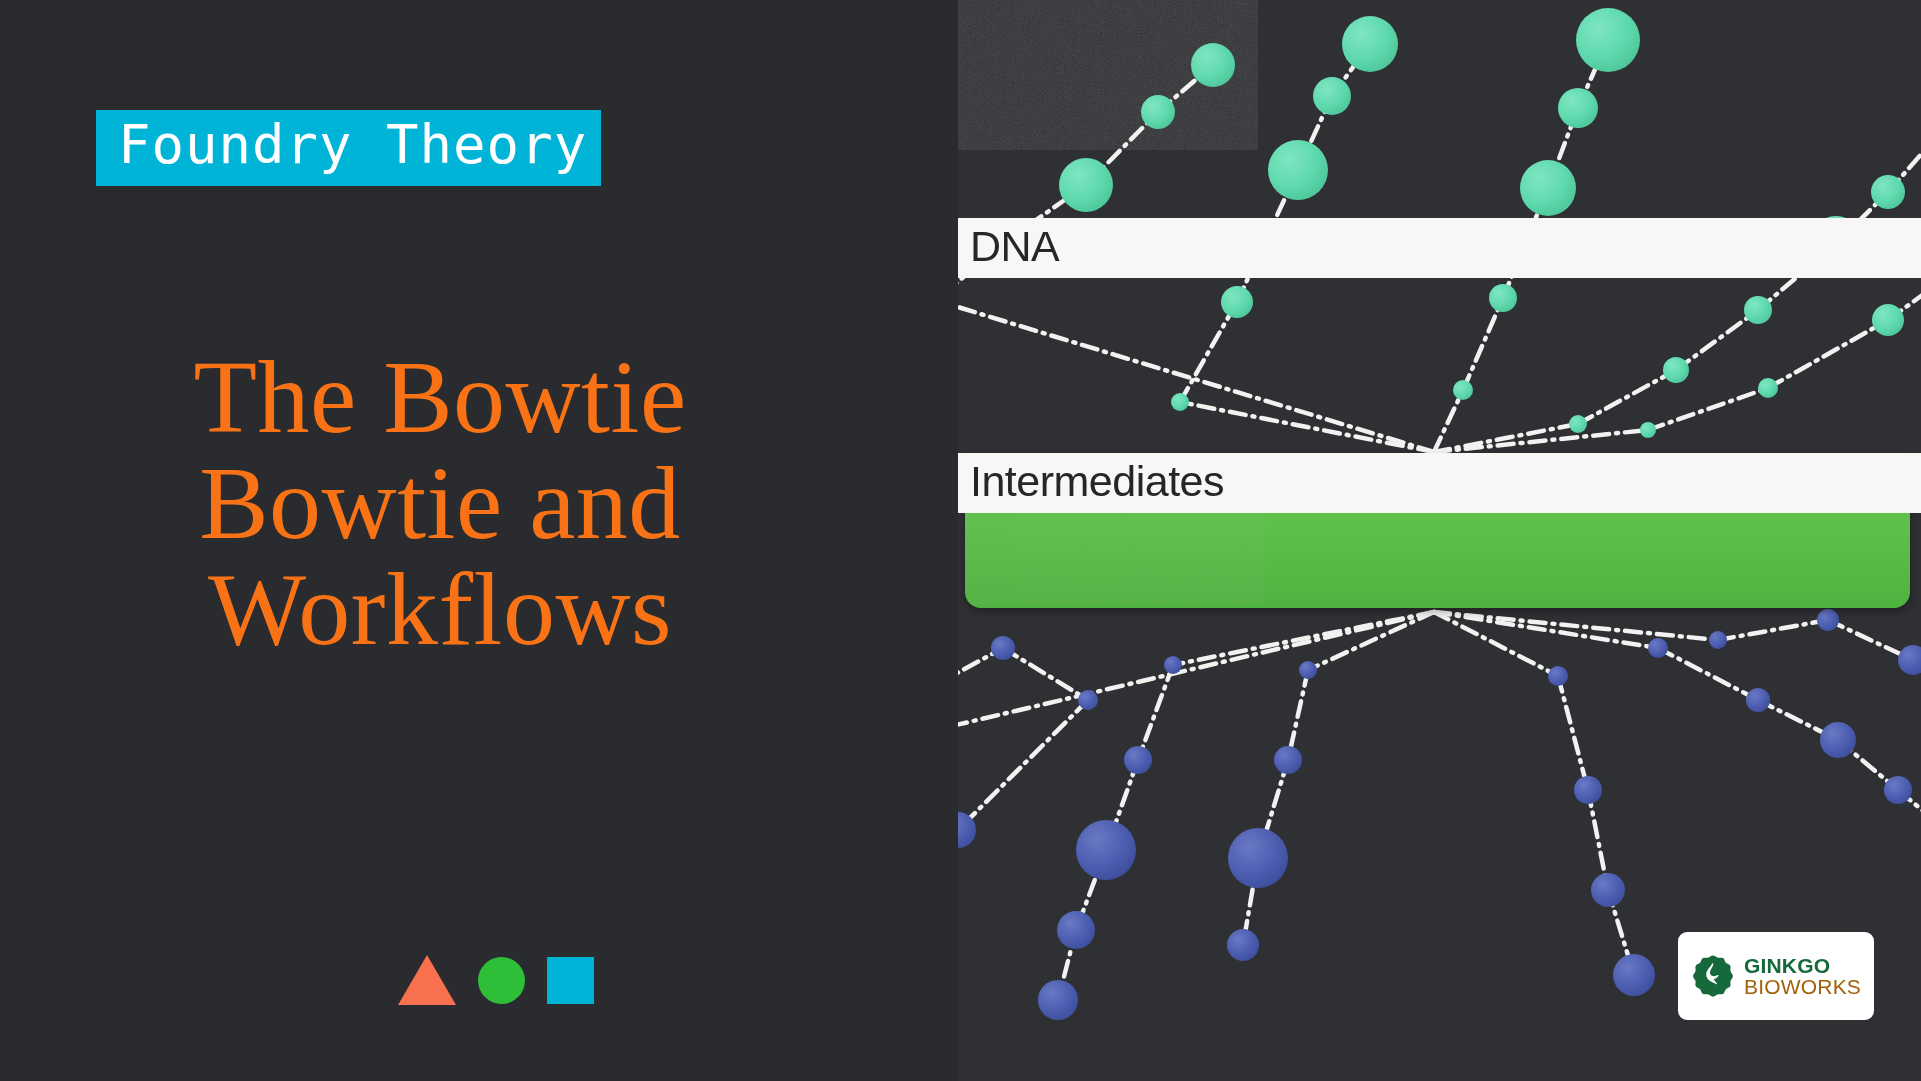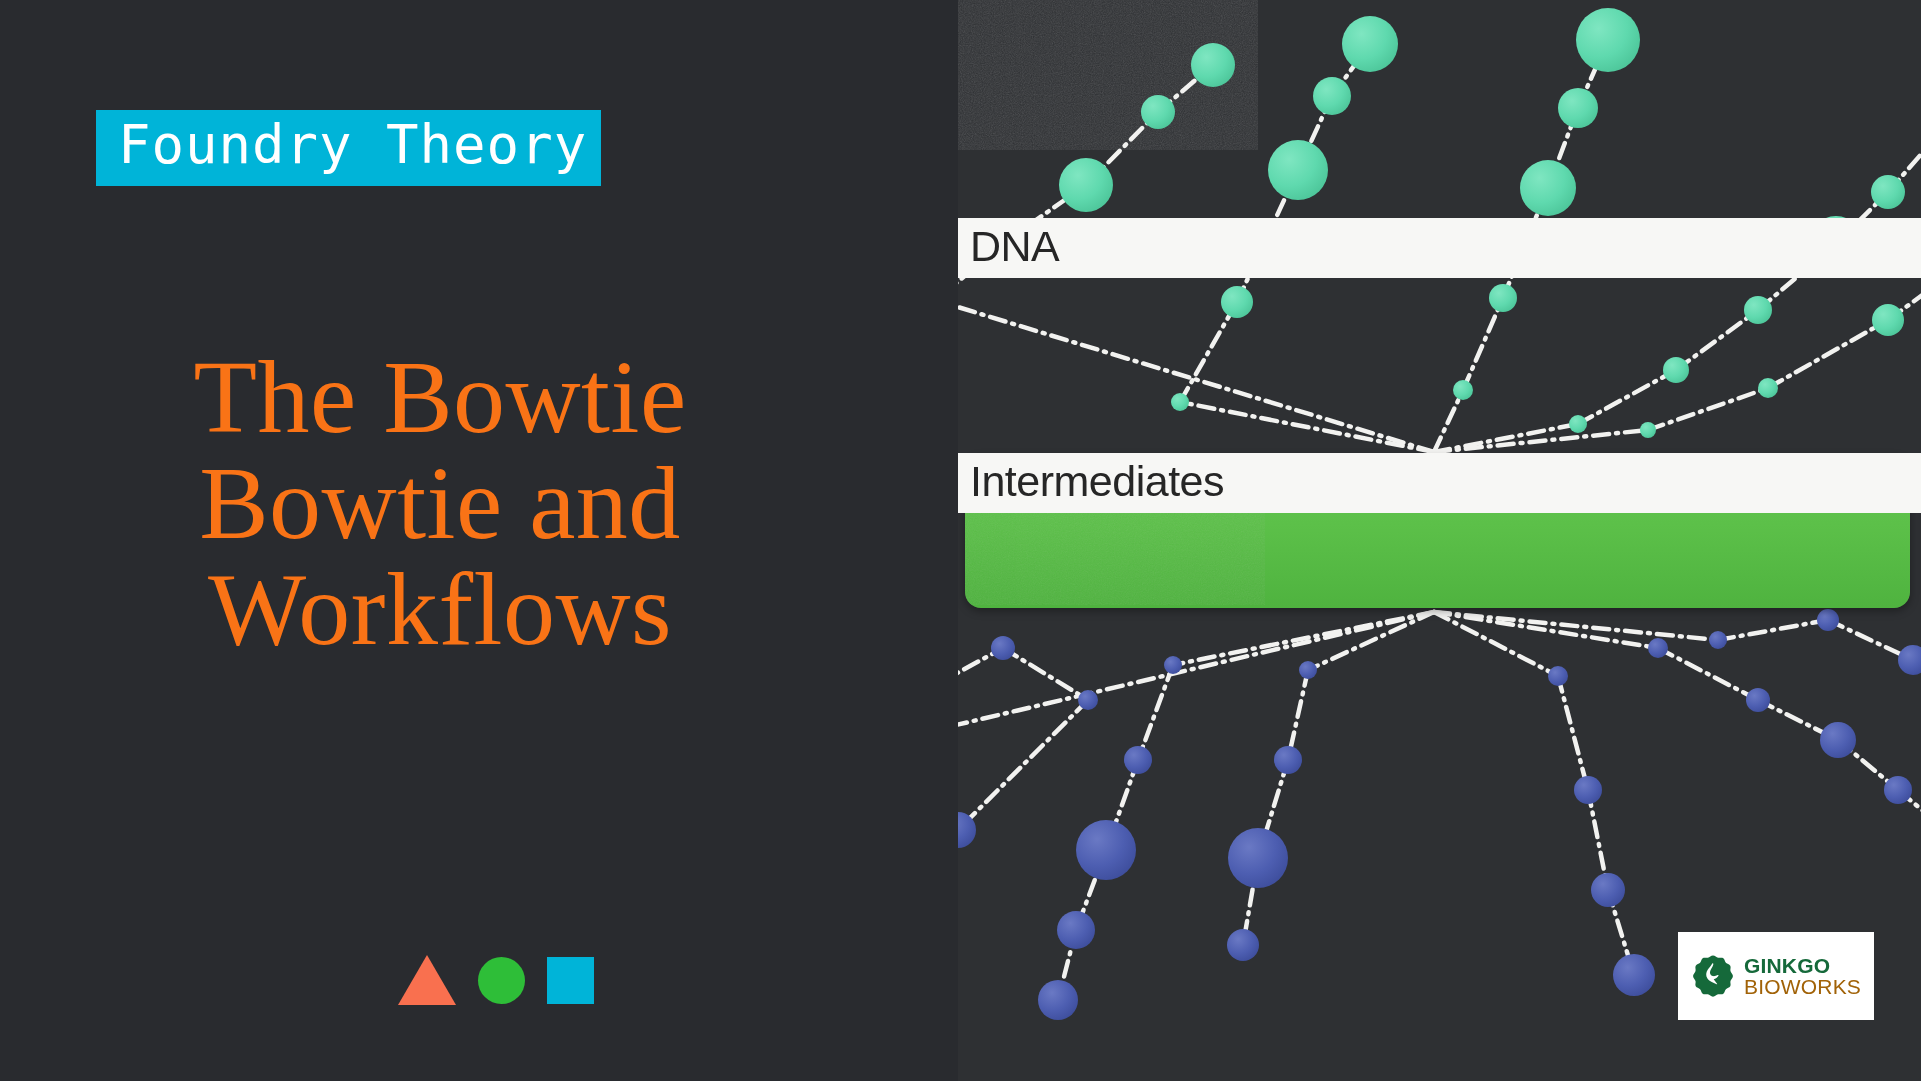--- a/index.html
+++ b/index.html
@@ -146,20 +146,21 @@
     position: absolute;
     left: 1678px;
     top: 932px;
     width: 196px;
     height: 88px;
     background: #ffffff;
     display: flex;
     align-items: center;
     justify-content: center;
     gap: 9px;
+    border-radius: 9px;
   }
   .logo-words {
     display: flex;
     flex-direction: column;
     line-height: 1.0;
   }
   .logo-words .l1 {
     font-family: "Liberation Sans", sans-serif;
     font-weight: bold;
     font-size: 21px;

